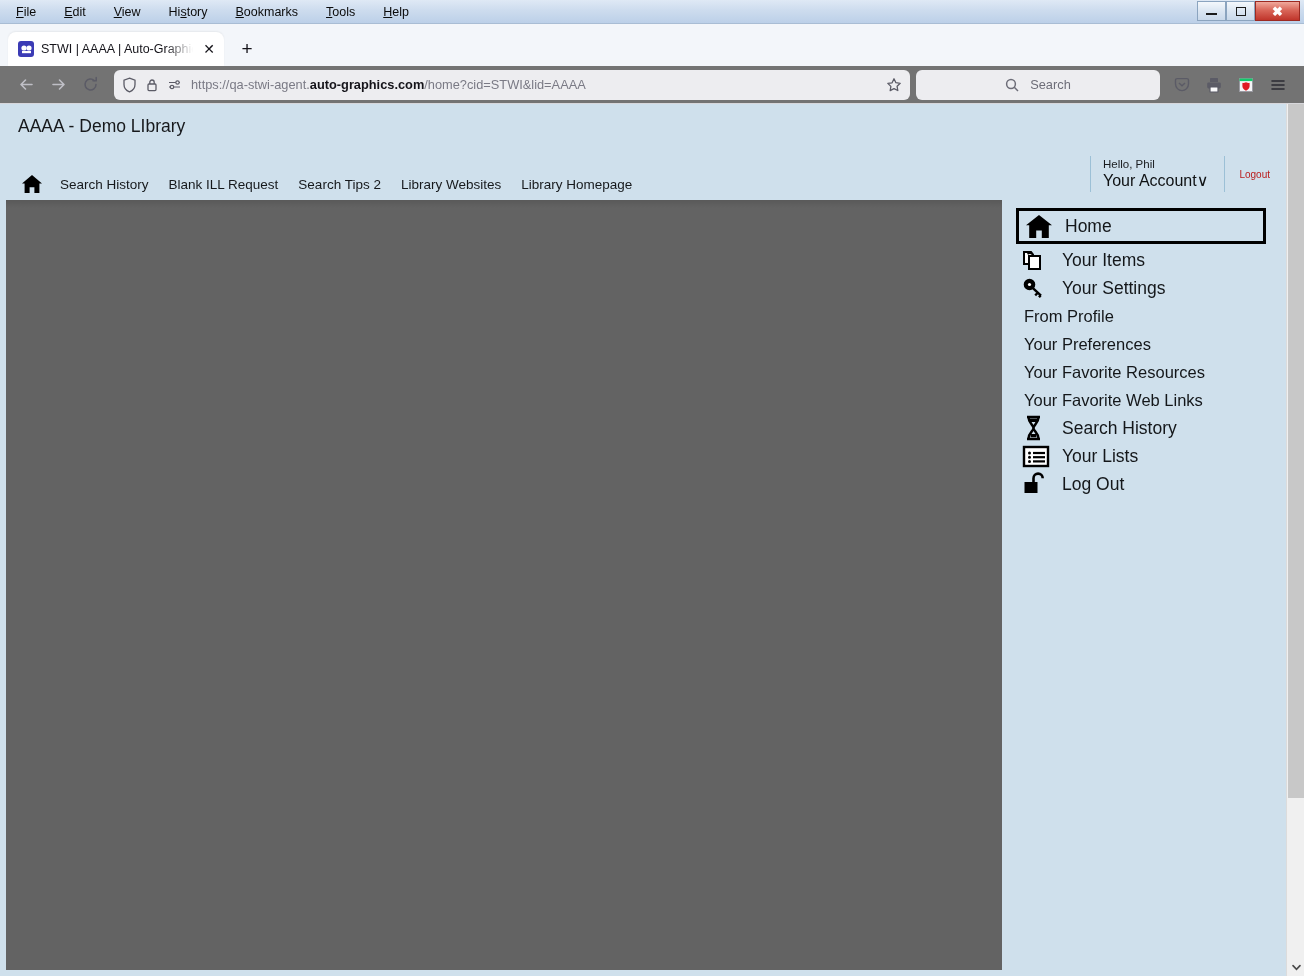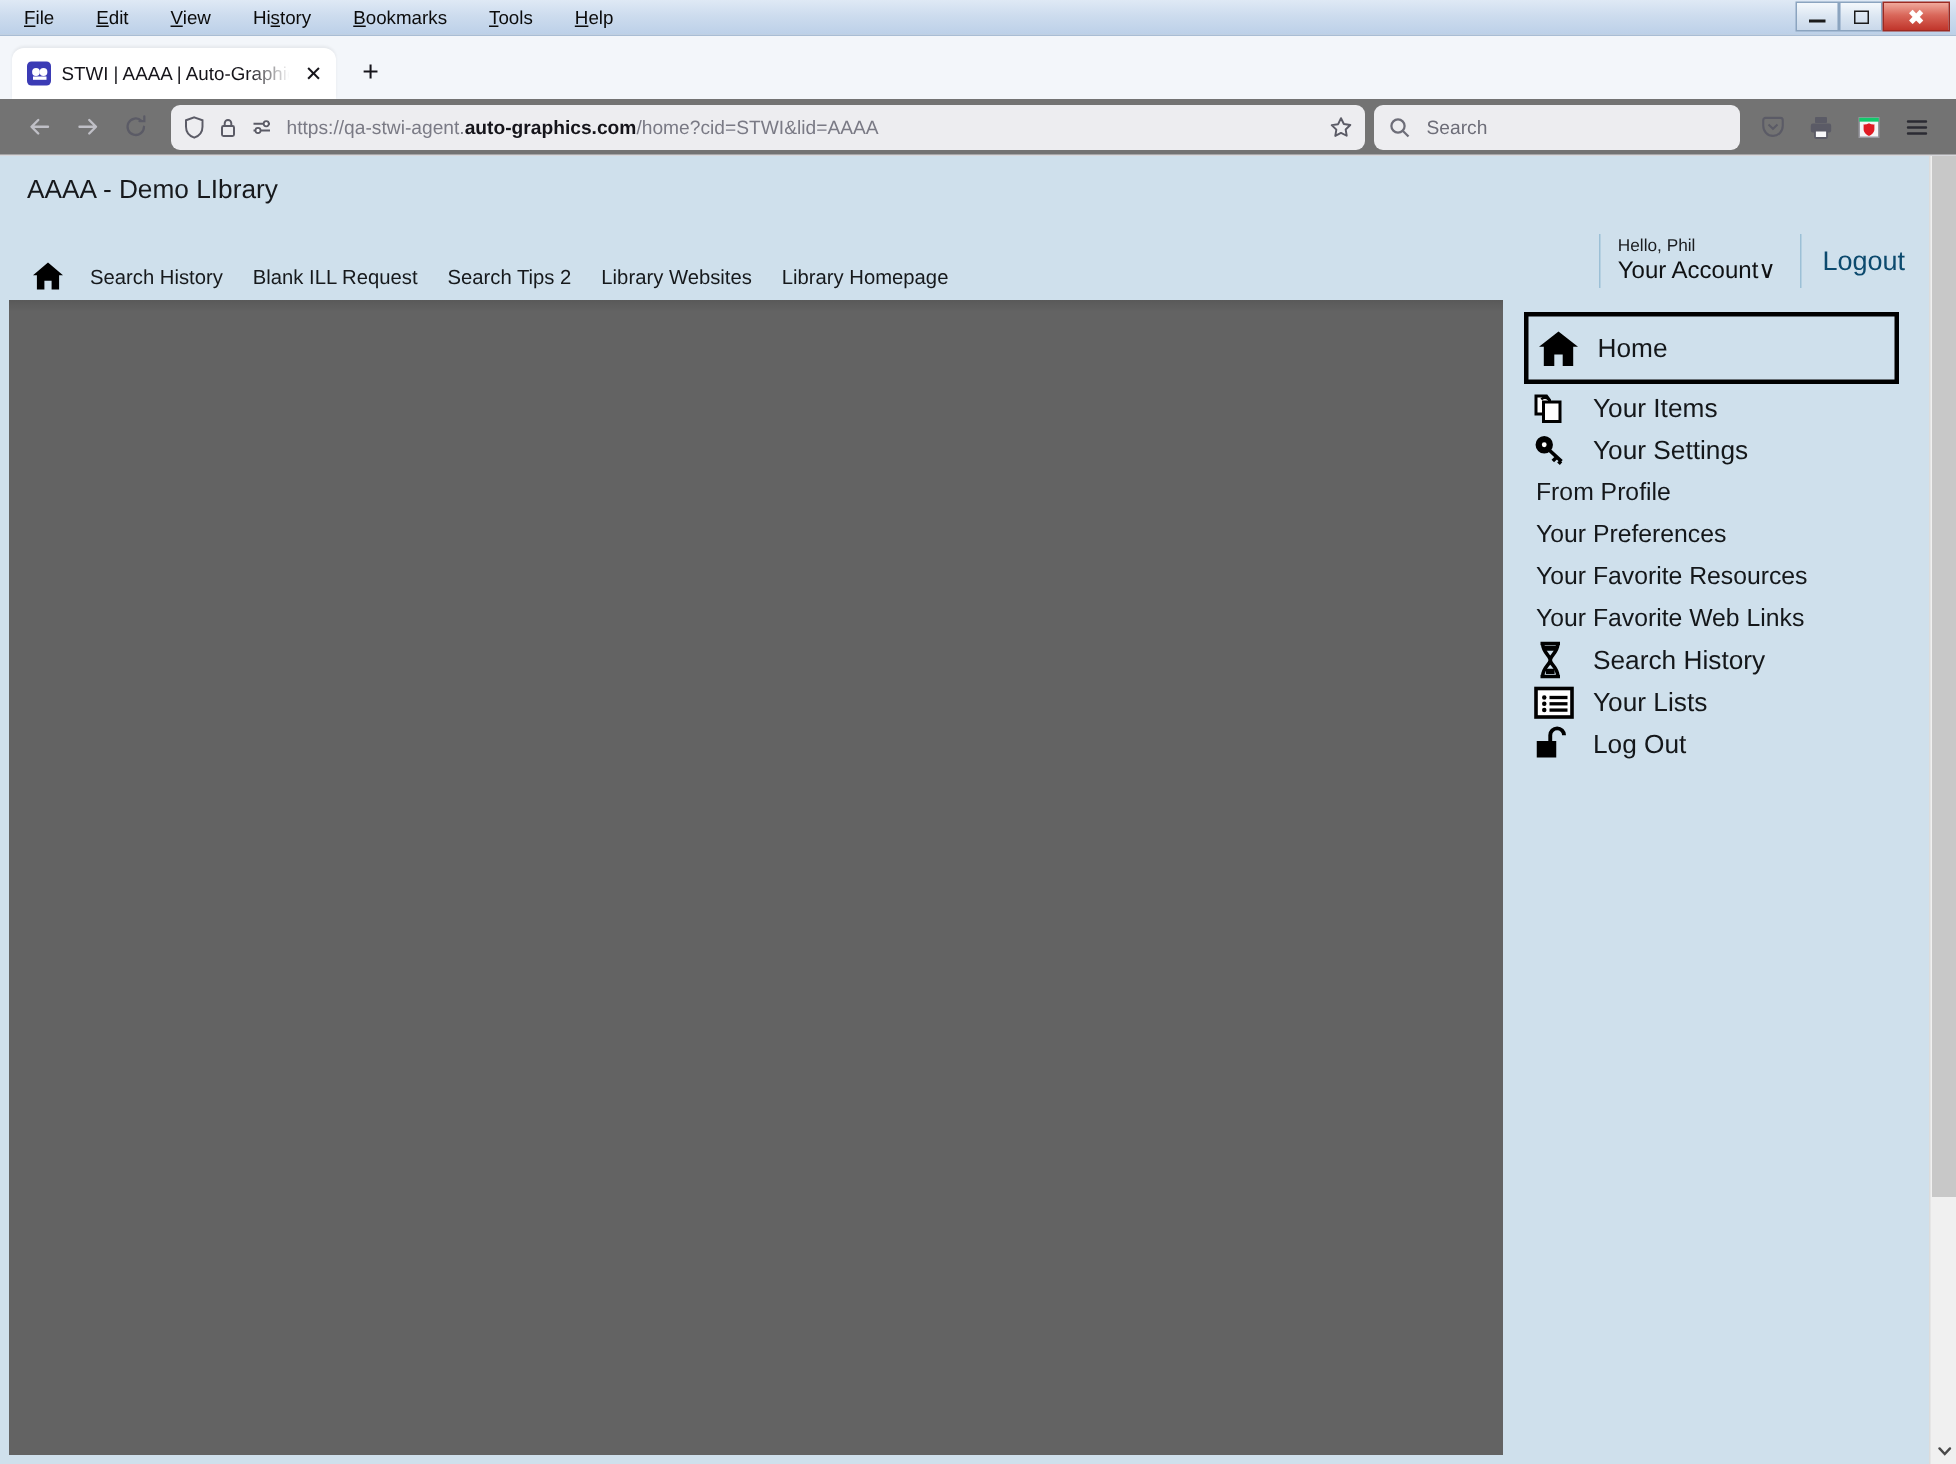--- a/index.html
+++ b/index.html
@@ -121,20 +121,21 @@
     flex: 1 1 auto; font-size: 12.8px; color: #7a7a85;
     white-space: nowrap; overflow: hidden;
   }
   .url-text b { color: #15141a; font-weight: 600; }
   .star { color:#5b5b66; font-size: 14px; }
   .searchbar {
     width: 244px; height: 30px; flex: 0 0 244px;
     background: #ededf0; border-radius: 6px;
     display: flex; align-items: center; gap: 11px; padding: 0 10px;
     margin-right: 6px;
+    justify-content: center;
   }
   .search-ph { font-size: 12.8px; color: #6d6d78; }
 
   
   .viewport {
     position: absolute; left:0; top:104px; width:1304px; height: 872px;
     background: #cfe0ec; overflow: hidden;
   }
   .lib-title {
     position:absolute; left: 18px; top: 12px;
@@ -186,21 +187,21 @@
   .acct-block {
     border-left: 1.5px solid #9cc0d6; padding: 0 16px 0 12px;
     display: flex; flex-direction: column; justify-content: center;
   }
   .hello { font-size: 11.5px; color:#1a1c1f; line-height: 13px; }
   .acct-name { font-size: 16px; color:#0f1113; line-height: 19px; }
   .logout-block {
     border-left: 1.5px solid #9cc0d6; padding: 0 10px 0 14px;
     display: flex; align-items: center;
   }
-  .logout-txt { font-size: 18px; color: #0c4a6e; }
+  .logout-txt { font-size: 10px; color: #b91c1c; }
 
   .navstrip {
     position: absolute; left:0; top: 64px; width: 1304px; height: 32px;
     display: flex; align-items: center; gap: 0; padding-left: 14px;
   }
   .nav-home { width: 36px; display:flex; align-items:center; justify-content:center; position: relative; height: 32px;}
   .nav-home::after {
     content:""; position:absolute; left: 3px; right: 3px; bottom: -4px;
     height: 4px; background:#000;
   }
@@ -222,21 +223,21 @@
     position: absolute; left: 1002px; top: 96px;
     width: 284px; height: 776px;
     background: #cfe0ec;
     padding: 8px 0 0 0;
   }
   .menu-row {
     display: flex; align-items: center;
     height: 28px; padding-left: 20px; gap: 10px;
   }
   .menu-row.boxed {
-    border: 3px solid #000; height: 48px;
+    border: 3px solid #000; height: 36px;
     margin: 0 20px 2px 14px; padding-left: 6px;
   }
   .menu-row.indent { padding-left: 22px; }
   .mi-icon { width: 30px; display:flex; align-items:center; justify-content:flex-start; flex: 0 0 30px;}
   .mi-label { font-size: 17.5px; color:#14171a; line-height: 20px; }
   .mi-label.plain { font-size: 16.5px; }
 
   
   .vscroll {
     position: absolute; right: 0; top: 104px;

